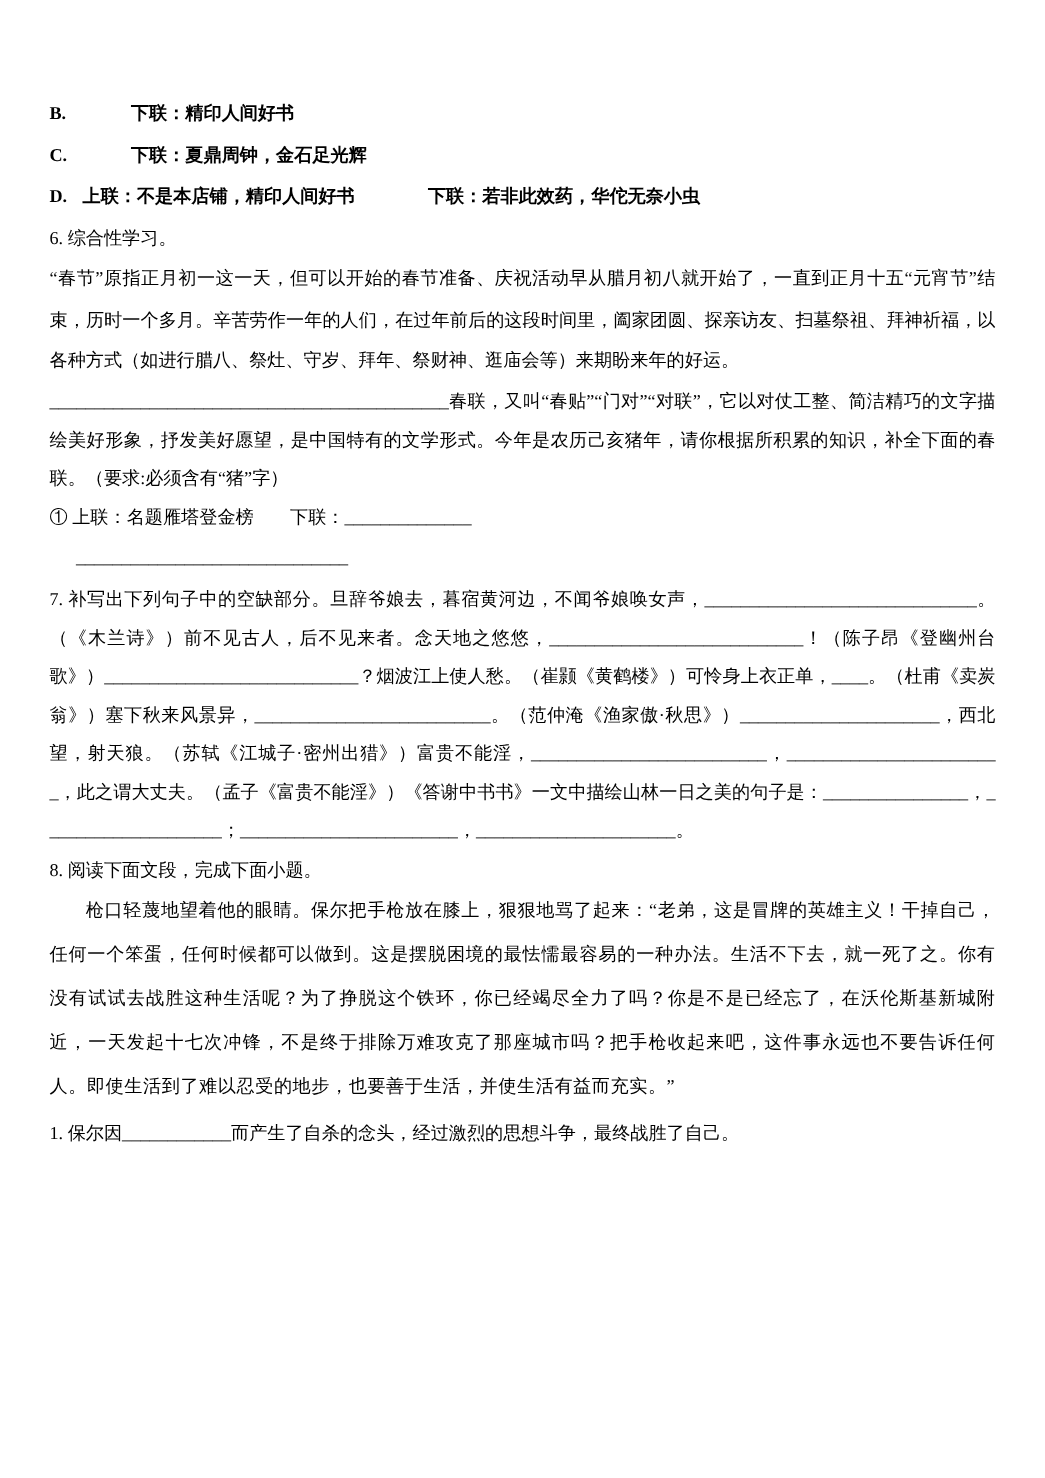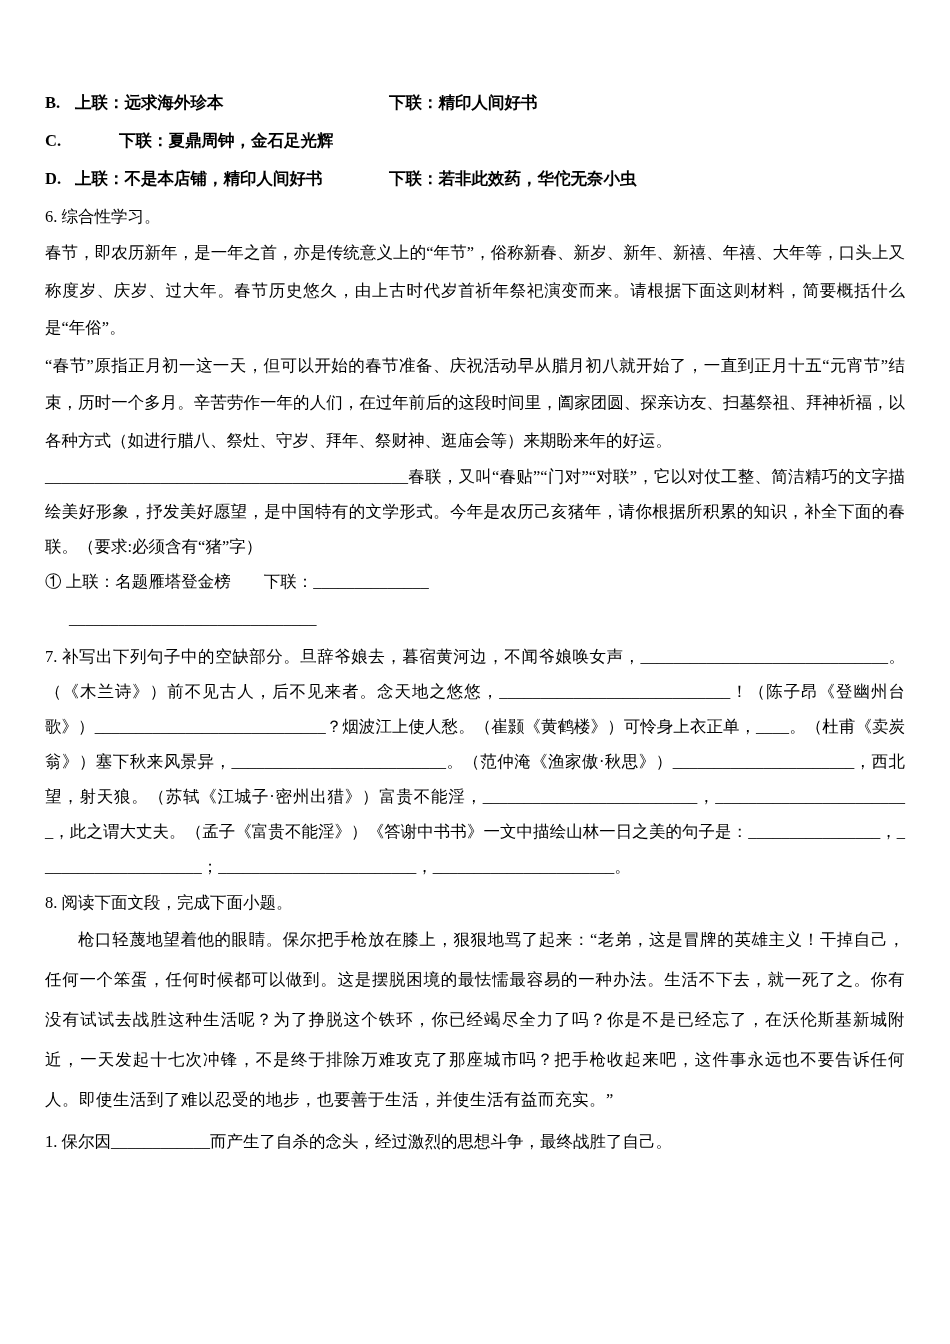--- a/index.html
+++ b/index.html
@@ -58,35 +58,33 @@
   .q7 { line-height: 35px; }
   .sub-q { line-height: 36px; margin-top: 4px; }
 </style>
 </head>
 <body>
 
 <main class="page">
 
   <div class="opt-row">
     <span class="opt-label">B.</span>
-    <span class="opt-upper">上联：远求海外珍本</span>
     <span class="opt-lower">下联：精印人间好书</span>
   </div>
   <div class="opt-row">
     <span class="opt-label">C.</span>
     <span class="opt-lower">下联：夏鼎周钟，金石足光辉</span>
   </div>
   <div class="opt-row">
     <span class="opt-label">D.</span>
     <span class="opt-upper">上联：不是本店铺，精印人间好书</span>
     <span class="opt-lower">下联：若非此效药，华佗无奈小虫</span>
   </div>
 
   <p class="q-title">6. 综合性学习。</p>
-  <p class="body lh37">春节，即农历新年，是一年之首，亦是传统意义上的“年节”，俗称新春、新岁、新年、新禧、年禧、大年等，口头上又称度岁、庆岁、过大年。春节历史悠久，由上古时代岁首祈年祭祀演变而来。请根据下面这则材料，简要概括什么是“年俗”。</p>
   <p class="body lh37">“春节”原指正月初一这一天，但可以开始的春节准备、庆祝活动早从腊月初八就开始了，一直到正月十五“元宵节”结束，历时一个多月。辛苦劳作一年的人们，在过年前后的这段时间里，阖家团圆、探亲访友、扫墓祭祖、拜神祈福，以各种方式（如进行腊八、祭灶、守岁、拜年、祭财神、逛庙会等）来期盼来年的好运。</p>
   <p class="body lh35">____________________________________________春联，又叫“春贴”“门对”“对联”，它以对仗工整、简洁精巧的文字描绘美好形象，抒发美好愿望，是中国特有的文学形式。今年是农历己亥猪年，请你根据所积累的知识，补全下面的春联。（要求:必须含有“猪”字）</p>
   <p class="line">① 上联：名题雁塔登金榜　　下联：______________</p>
   <p class="line blank-line">______________________________</p>
 
   <p class="body q7">7. 补写出下列句子中的空缺部分。旦辞爷娘去，暮宿黄河边，不闻爷娘唤女声，______________________________。（《木兰诗》）前不见古人，后不见来者。念天地之悠悠，____________________________！（陈子昂《登幽州台歌》）____________________________？烟波江上使人愁。（崔颢《黄鹤楼》）可怜身上衣正单，____。（杜甫《卖炭翁》）塞下秋来风景异，__________________________。（范仲淹《渔家傲·秋思》）______________________，西北望，射天狼。（苏轼《江城子·密州出猎》）富贵不能淫，__________________________，________________________，此之谓大丈夫。（孟子《富贵不能淫》）《答谢中书书》一文中描绘山林一日之美的句子是：________________，____________________；________________________，______________________。</p>
 
   <p class="q-title">8. 阅读下面文段，完成下面小题。</p>
   <p class="body passage">枪口轻蔑地望着他的眼睛。保尔把手枪放在膝上，狠狠地骂了起来：“老弟，这是冒牌的英雄主义！干掉自己，任何一个笨蛋，任何时候都可以做到。这是摆脱困境的最怯懦最容易的一种办法。生活不下去，就一死了之。你有没有试试去战胜这种生活呢？为了挣脱这个铁环，你已经竭尽全力了吗？你是不是已经忘了，在沃伦斯基新城附近，一天发起十七次冲锋，不是终于排除万难攻克了那座城市吗？把手枪收起来吧，这件事永远也不要告诉任何人。即使生活到了难以忍受的地步，也要善于生活，并使生活有益而充实。”</p>
   <p class="line sub-q">1. 保尔因____________而产生了自杀的念头，经过激烈的思想斗争，最终战胜了自己。</p>

